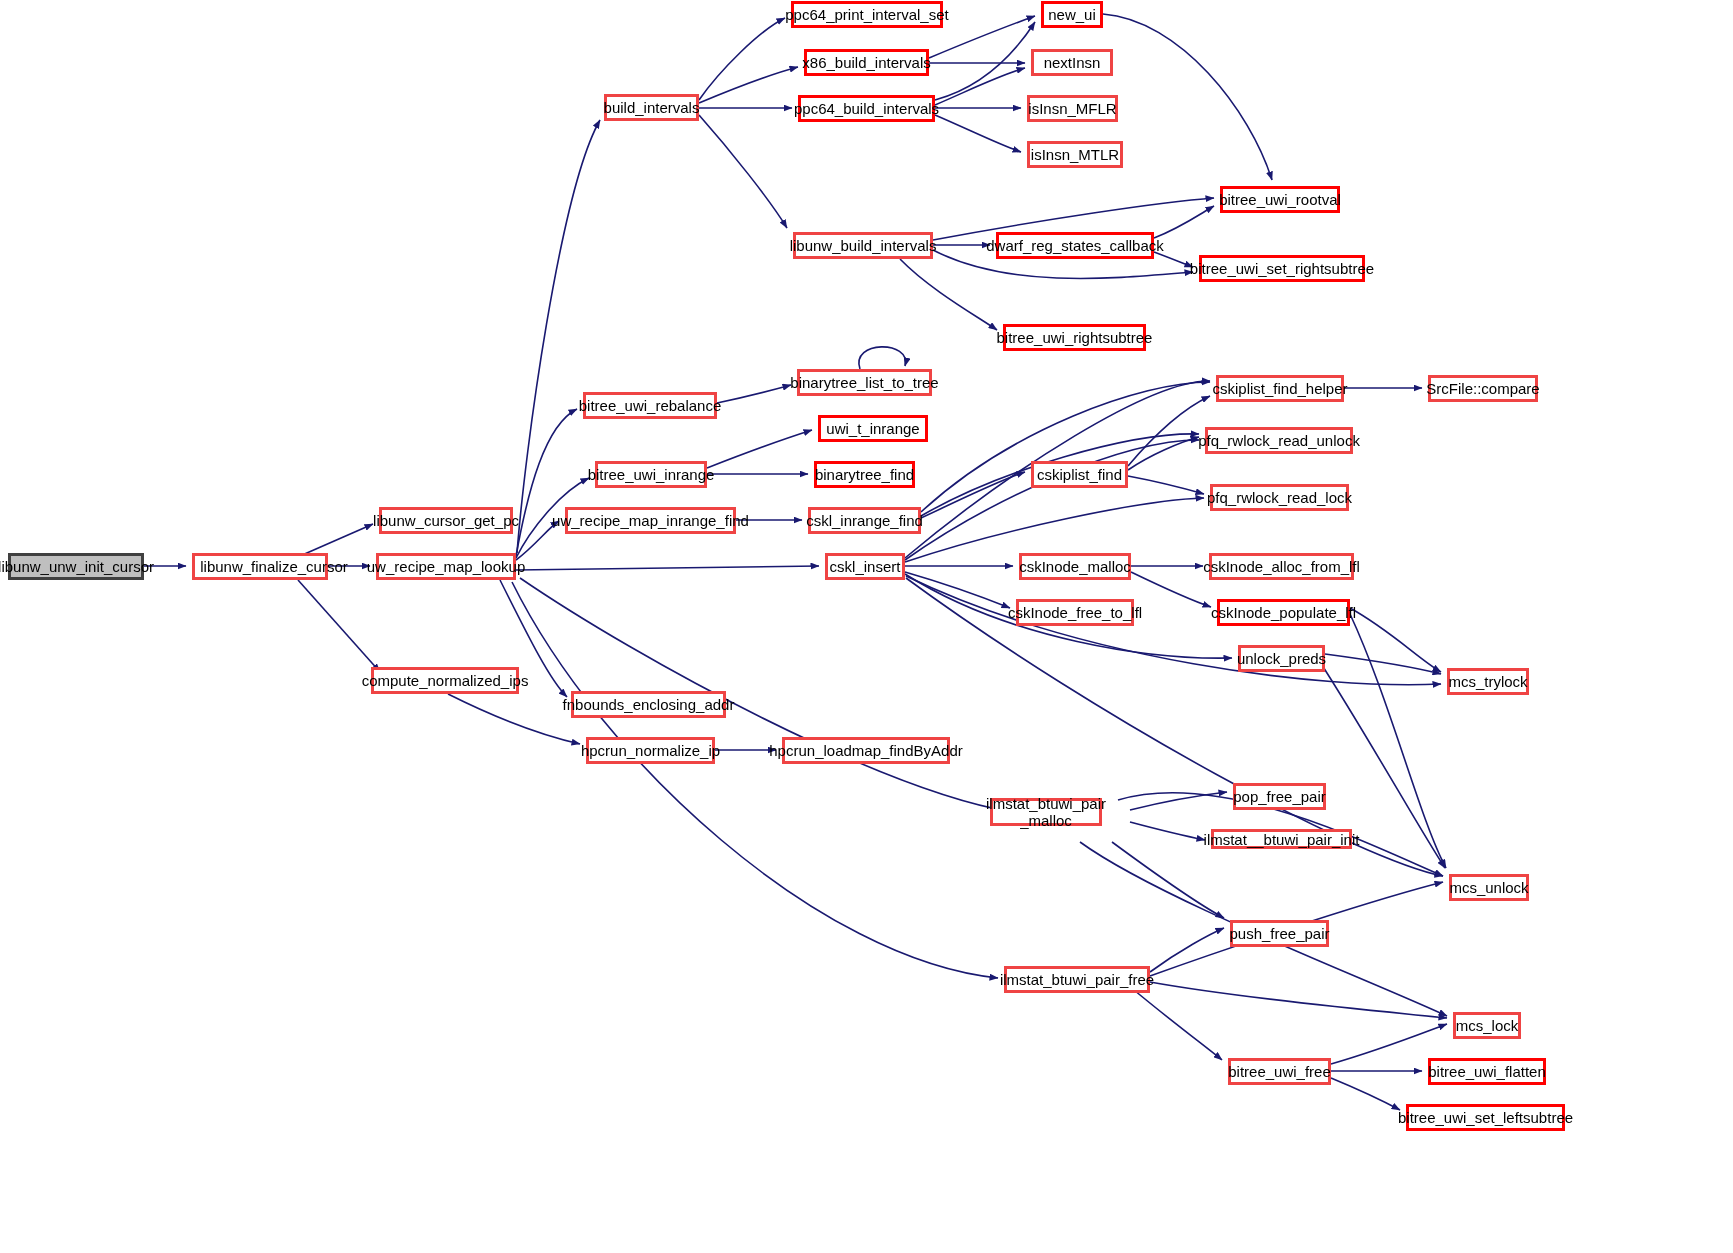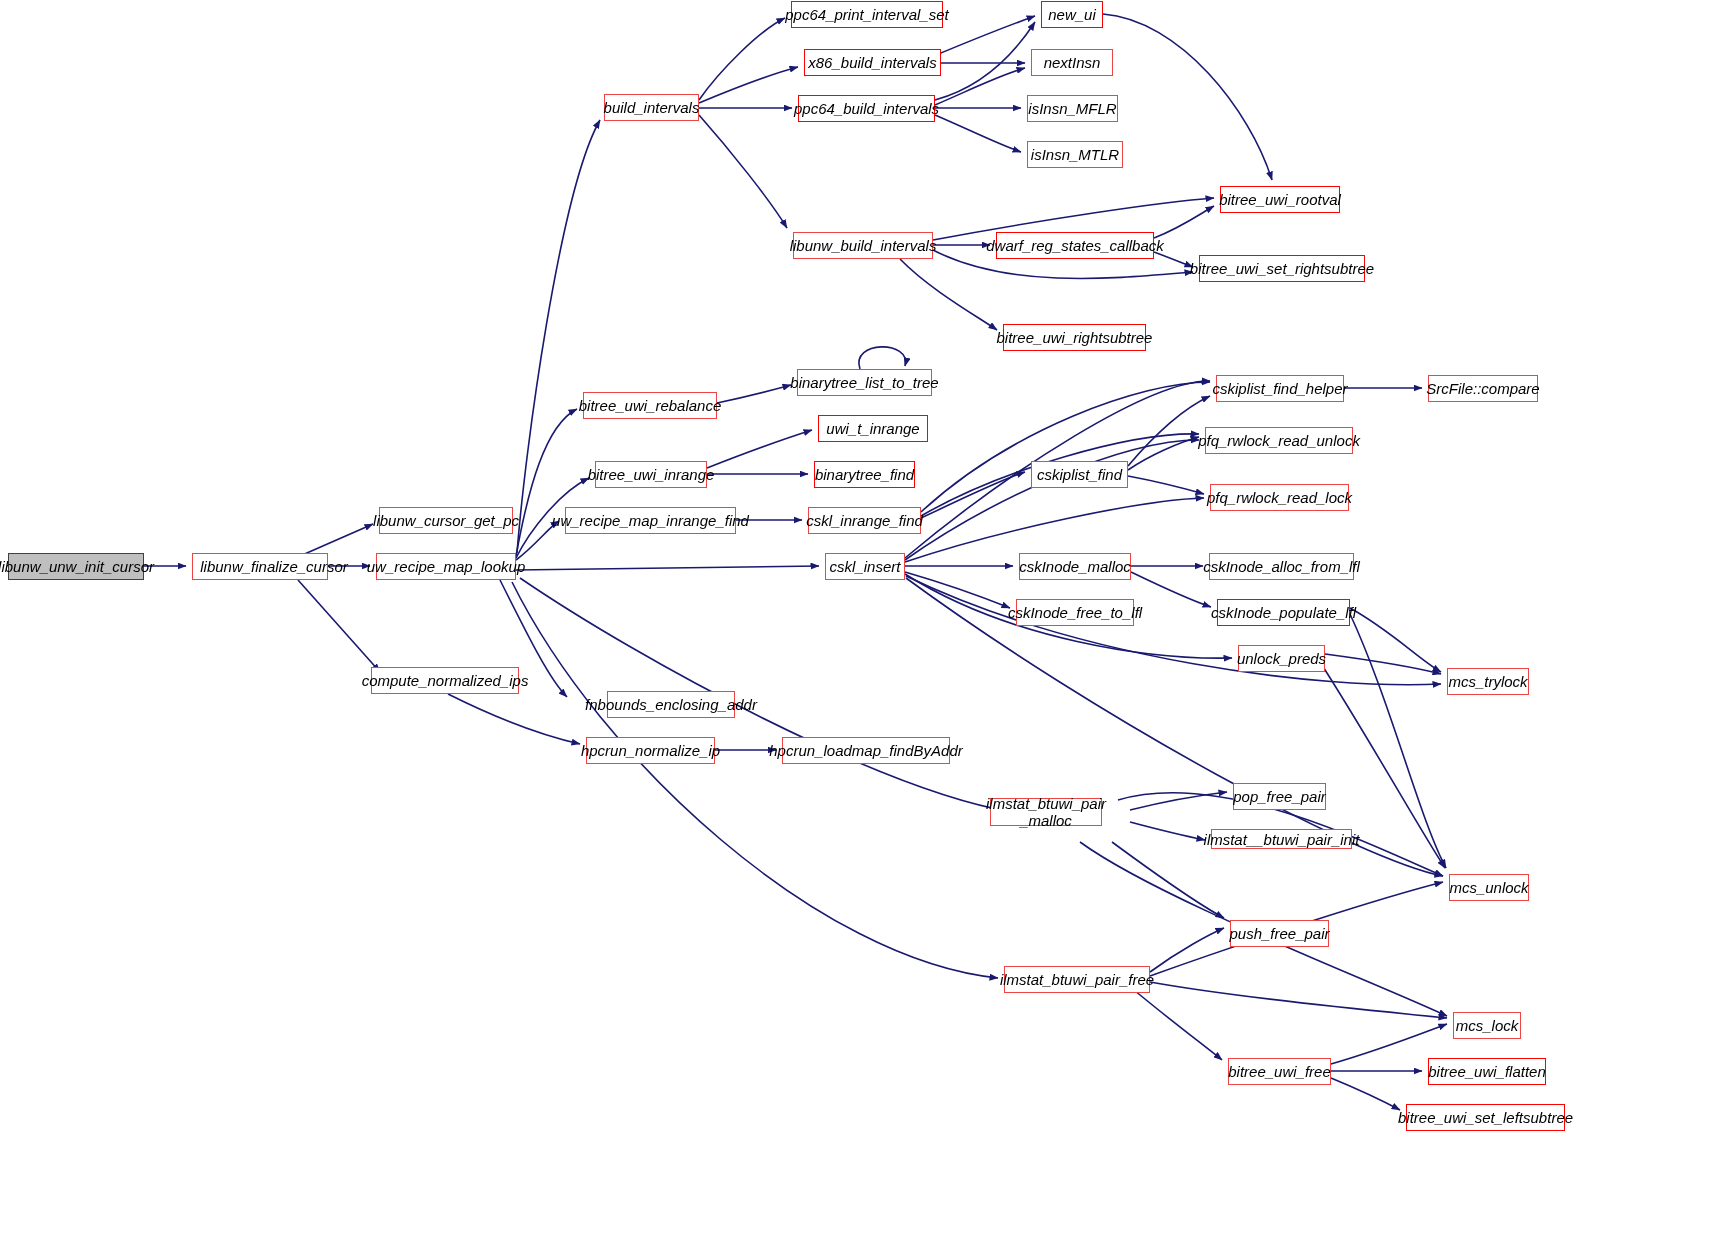--- a/index.html
+++ b/index.html
@@ -19,33 +19,32 @@
     position: absolute;
     left: 0;
     top: 0;
     width: 1733px;
     height: 1253px;
     pointer-events: none;
   }
   .node {
     position: absolute;
     box-sizing: border-box;
-    border: 1px solid #ef4444;
+    border: 3px solid #ef4444;
     background: #ffffff;
     color: #000000;
     font-size: 15px;
     line-height: 17px;
     display: flex;
     align-items: center;
     justify-content: center;
     text-align: center;
     white-space: pre;
     letter-spacing: 0px;
     z-index: 5;
-    font-style: italic;
   }
   .node.red {
     border-color: #ff0000;
   }
   .node.root {
     background: #bfbfbf;
     border-color: #404040;
   }
 </style>
 </head>
@@ -129,34 +128,34 @@
         <path d="M 1331,1071 L 1422,1071" fill="none" stroke="#191970" stroke-width="1.6" marker-end="url(#arrow)"></path>
         <path d="M 1331,1078 C 1360,1090 1385,1102 1400,1110" fill="none" stroke="#191970" stroke-width="1.6" marker-end="url(#arrow)"></path>
       </g>
   </svg>
   <div id="nodes-layer">
       <div class="node root" style="left: 8px; top: 553px; width: 136px; height: 27px;">libunw_unw_init_cursor</div>
       <div class="node" style="left: 192px; top: 553px; width: 136px; height: 27px; padding-left: 28px;">libunw_finalize_cursor</div>
       <div class="node" style="left: 376px; top: 553px; width: 140px; height: 27px;">uw_recipe_map_lookup</div>
       <div class="node" style="left: 379px; top: 507px; width: 134px; height: 27px;">libunw_cursor_get_pc</div>
       <div class="node" style="left: 371px; top: 667px; width: 148px; height: 27px;">compute_normalized_ips</div>
-      <div class="node" style="left: 607px; top: 691px; width: 128px; height: 27px;">fnbounds_enclosing_addr</div>
+      <div class="node" style="left: 571px; top: 691px; width: 155px; height: 27px;">fnbounds_enclosing_addr</div>
       <div class="node" style="left: 586px; top: 737px; width: 129px; height: 27px;">hpcrun_normalize_ip</div>
       <div class="node" style="left: 782px; top: 737px; width: 168px; height: 27px;">hpcrun_loadmap_findByAddr</div>
       <div class="node" style="left: 565px; top: 507px; width: 171px; height: 27px;">uw_recipe_map_inrange_find</div>
       <div class="node" style="left: 595px; top: 461px; width: 112px; height: 27px;">bitree_uwi_inrange</div>
       <div class="node" style="left: 583px; top: 392px; width: 134px; height: 27px;">bitree_uwi_rebalance</div>
       <div class="node" style="left: 797px; top: 369px; width: 135px; height: 27px;">binarytree_list_to_tree</div>
       <div class="node red" style="left: 818px; top: 415px; width: 110px; height: 27px;">uwi_t_inrange</div>
       <div class="node red" style="left: 814px; top: 461px; width: 101px; height: 27px;">binarytree_find</div>
       <div class="node" style="left: 808px; top: 507px; width: 113px; height: 27px;">cskl_inrange_find</div>
       <div class="node" style="left: 825px; top: 553px; width: 80px; height: 27px;">cskl_insert</div>
       <div class="node" style="left: 604px; top: 94px; width: 95px; height: 27px;">build_intervals</div>
       <div class="node red" style="left: 791px; top: 1px; width: 152px; height: 27px;">ppc64_print_interval_set</div>
-      <div class="node red" style="left: 804px; top: 49px; width: 137px; height: 27px; text-align: center;">x86_build_intervals</div>
+      <div class="node red" style="left: 804px; top: 49px; width: 125px; height: 27px; text-align: center;">x86_build_intervals</div>
       <div class="node red" style="left: 798px; top: 95px; width: 137px; height: 27px;">ppc64_build_intervals</div>
       <div class="node red" style="left: 1041px; top: 1px; width: 62px; height: 27px;">new_ui</div>
       <div class="node" style="left: 1031px; top: 49px; width: 82px; height: 27px;">nextInsn</div>
       <div class="node" style="left: 1027px; top: 95px; width: 91px; height: 27px;">isInsn_MFLR</div>
       <div class="node" style="left: 1027px; top: 141px; width: 96px; height: 27px;">isInsn_MTLR</div>
       <div class="node" style="left: 793px; top: 232px; width: 140px; height: 27px;">libunw_build_intervals</div>
       <div class="node red" style="left: 996px; top: 232px; width: 158px; height: 27px;">dwarf_reg_states_callback</div>
       <div class="node red" style="left: 1220px; top: 186px; width: 120px; height: 27px;">bitree_uwi_rootval</div>
       <div class="node red" style="left: 1199px; top: 255px; width: 166px; height: 27px;">bitree_uwi_set_rightsubtree</div>
       <div class="node red" style="left: 1003px; top: 324px; width: 143px; height: 27px;">bitree_uwi_rightsubtree</div>

